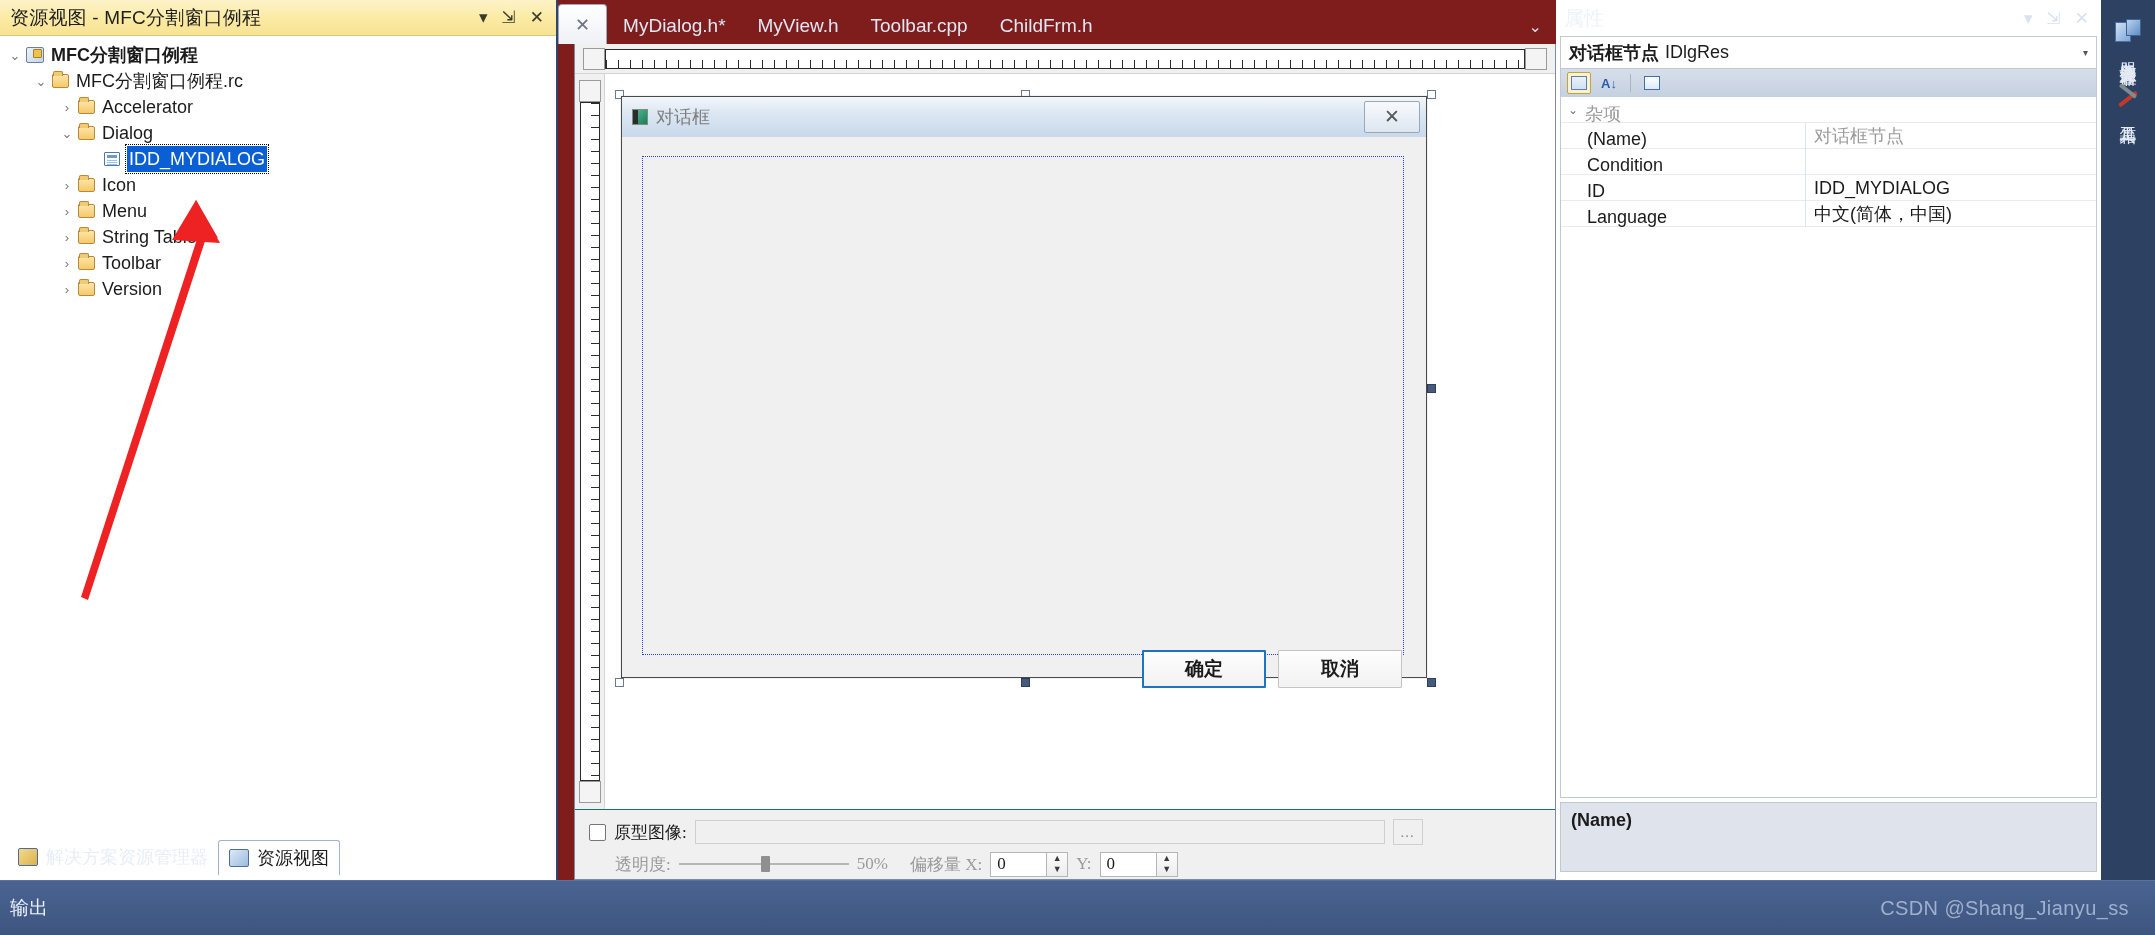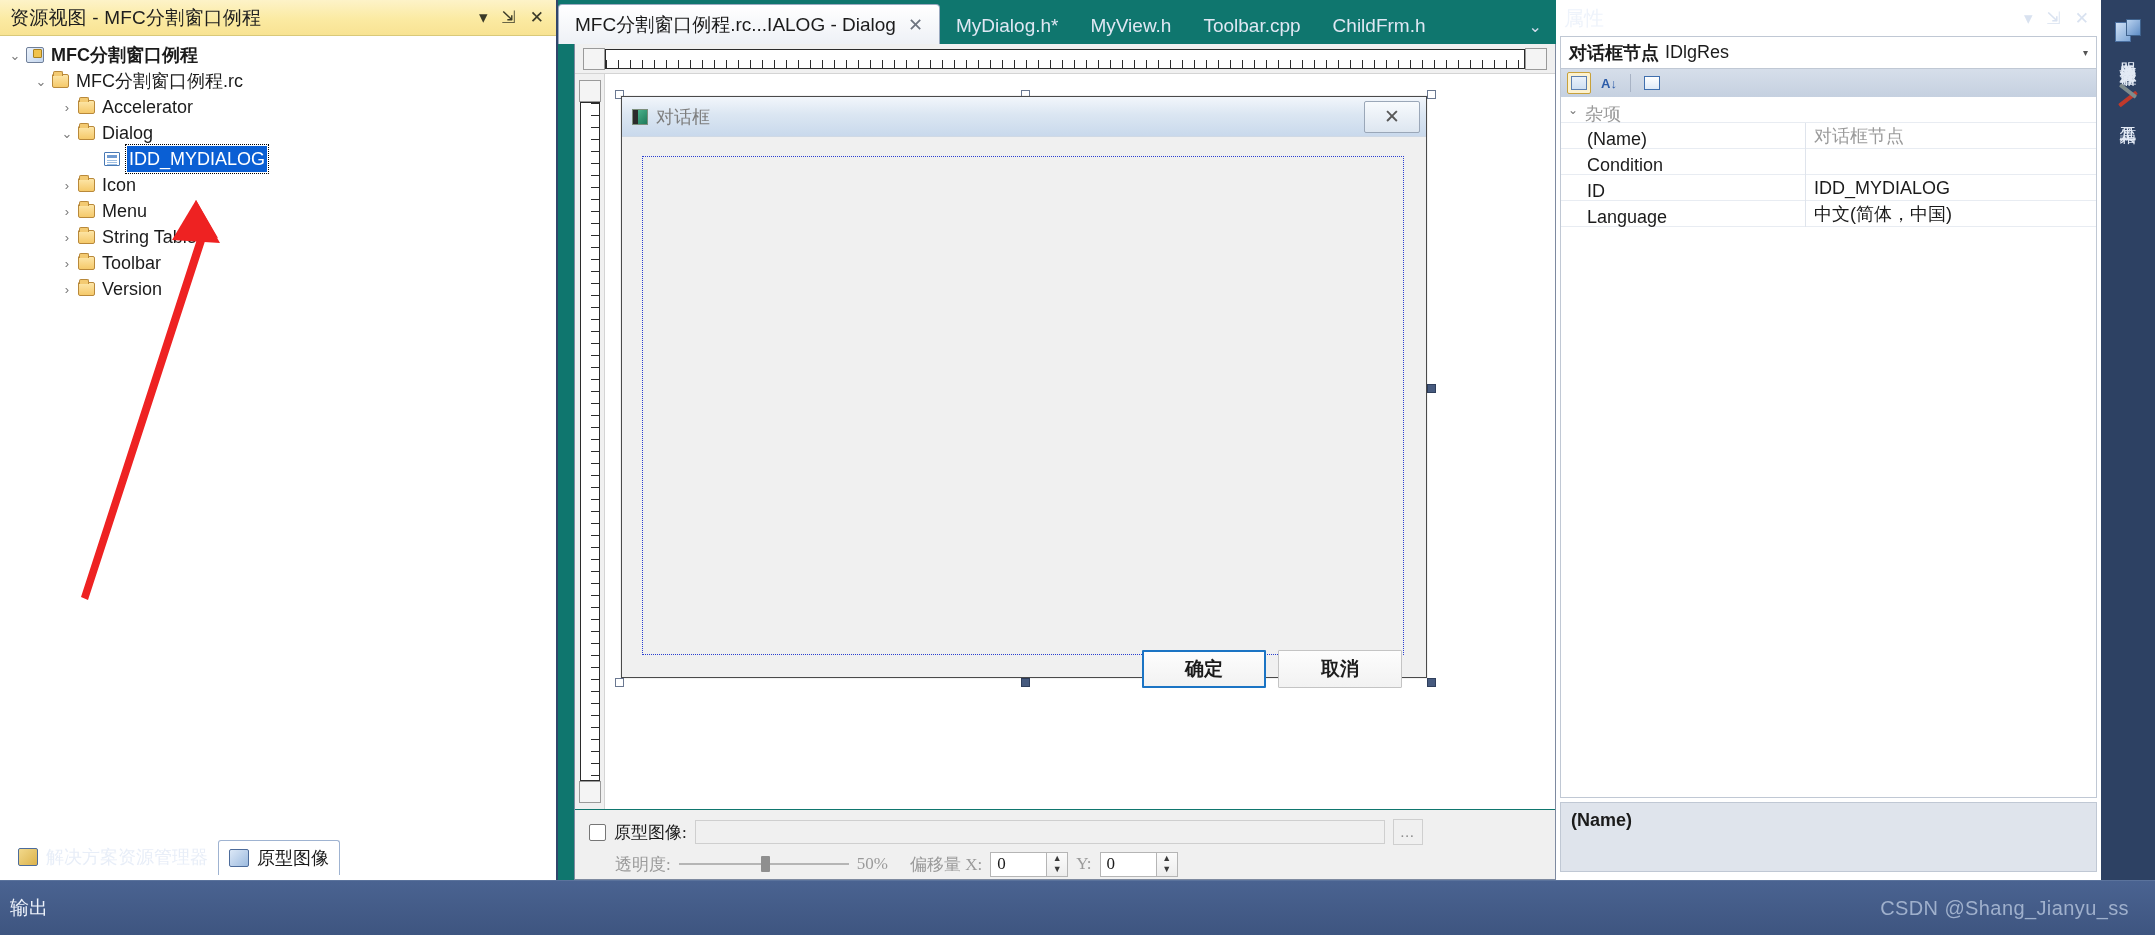--- a/index.html
+++ b/index.html
@@ -6,21 +6,21 @@
   html, body {
     margin: 0; padding: 0;
     width: 2155px; height: 935px;
     overflow: hidden;
     font-family: "Liberation Sans", "DejaVu Sans", sans-serif;
     background: #2d4163;
   }
   #app {
     position: relative;
     width: 1846px; height: 935px;
-    background: #0f766e;
+    background: #7f1d1d;
     padding-left: 28px;
   }
 
   
   .vs-chrome {
     background-color: #31456a;
     background-image:
       radial-gradient(circle at 1px 1px, rgba(255,255,255,0.07) 1px, transparent 0);
     background-size: 4px 4px;
   }
@@ -524,30 +524,29 @@
           <span class="tree-label">Version</span>
         </div>
       </div>
     <div id="left-tabs">
         <div class="left-tab">
           <span class="tab-ico-sol"></span>
           <span>解决方案资源管理器</span>
         </div>
         <div class="left-tab active">
           <span class="tab-ico-res"></span>
-          <span>原型图像</span>
+          <span>资源视图</span>
         </div>
       </div>
   </div>
 
   <div id="center">
     <div id="doc-tabs">
       <div id="doc-tabs-list" style="display:flex;align-items:flex-end;">
           <div class="doc-tab active">
-            <span>MFC分割窗口例程.rc...IALOG - Dialog</span>
             <span class="x">✕</span>
           </div>
           <div class="doc-tab">
             <span>MyDialog.h*</span>
           </div>
           <div class="doc-tab">
             <span>MyView.h</span>
           </div>
           <div class="doc-tab">
             <span>Toolbar.cpp</span>

